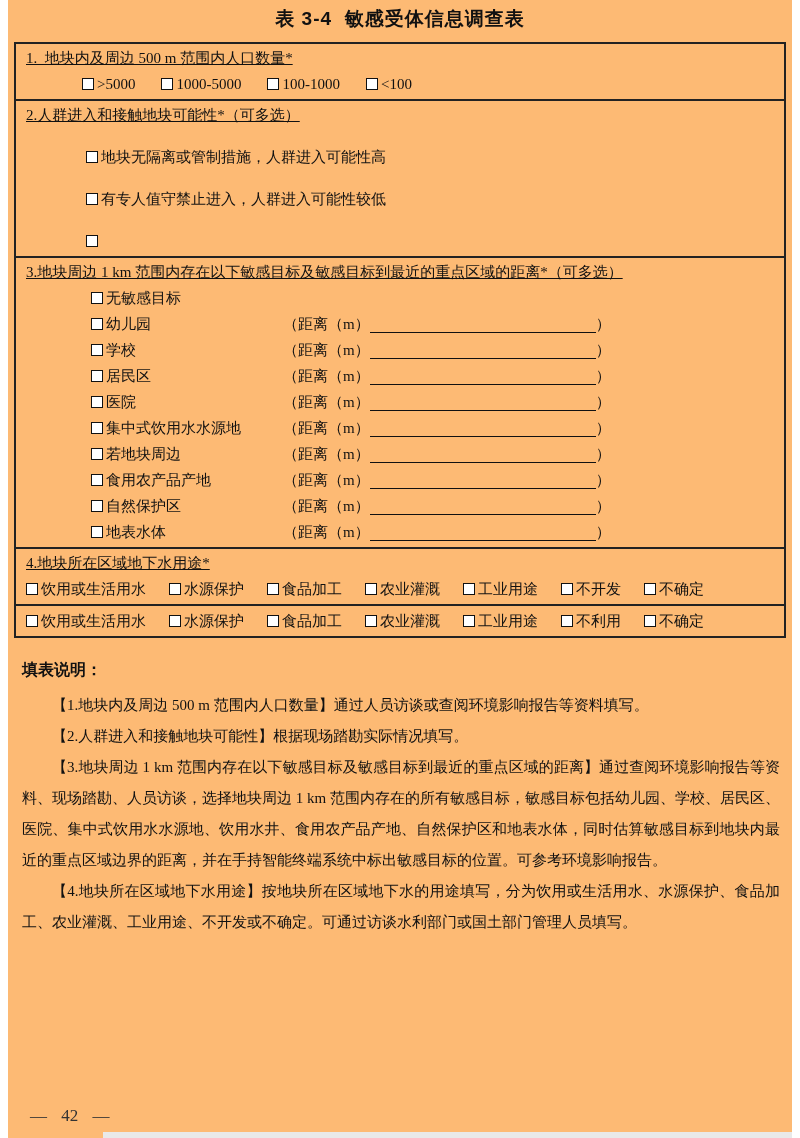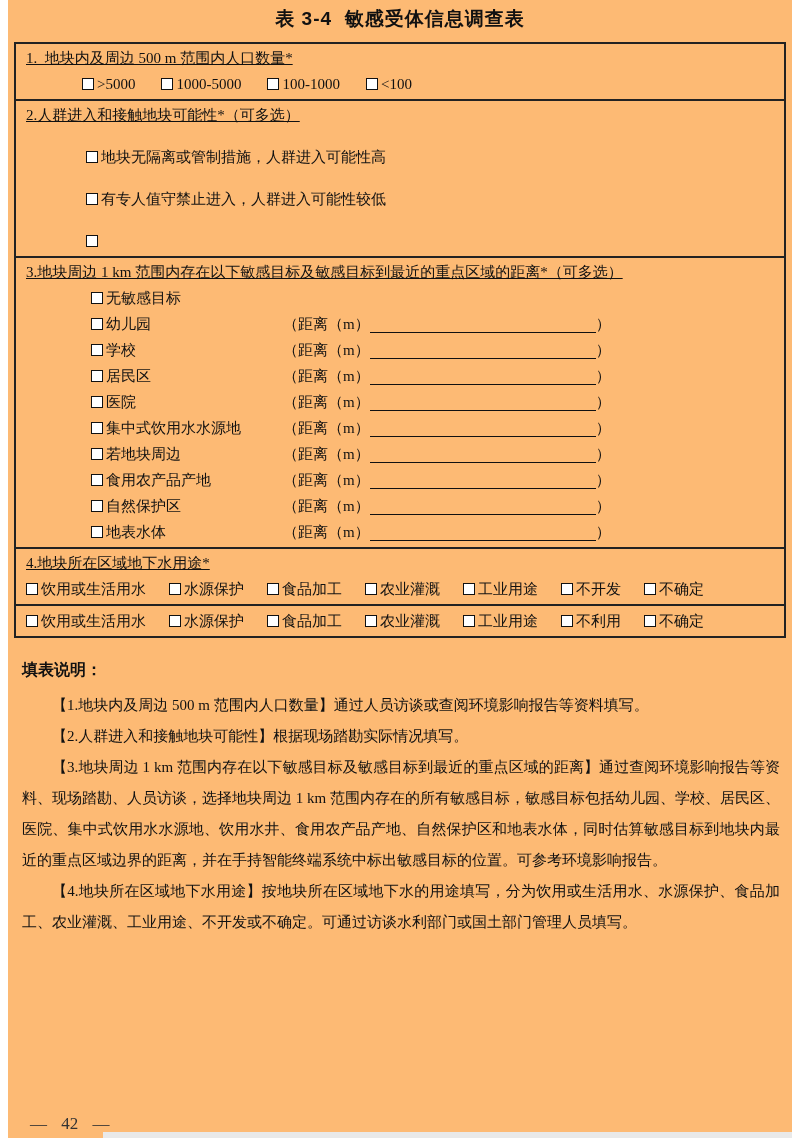--- a/index.html
+++ b/index.html
@@ -76,21 +76,21 @@
   }
   .note-para {
     font-size: 15px;
     line-height: 31px;
     text-align: justify;
     text-indent: 2em;
   }
   .page-number {
     position: absolute;
     left: 22px;
-    bottom: 4px;
+    bottom: 12px;
     font-size: 17px;
     word-spacing: 10px;
     color: #333333;
   }
   .bottom-bar {
     position: absolute;
     left: 95px; right: 0; bottom: 0;
     height: 6px;
     background: #e9e9e9;
   }

